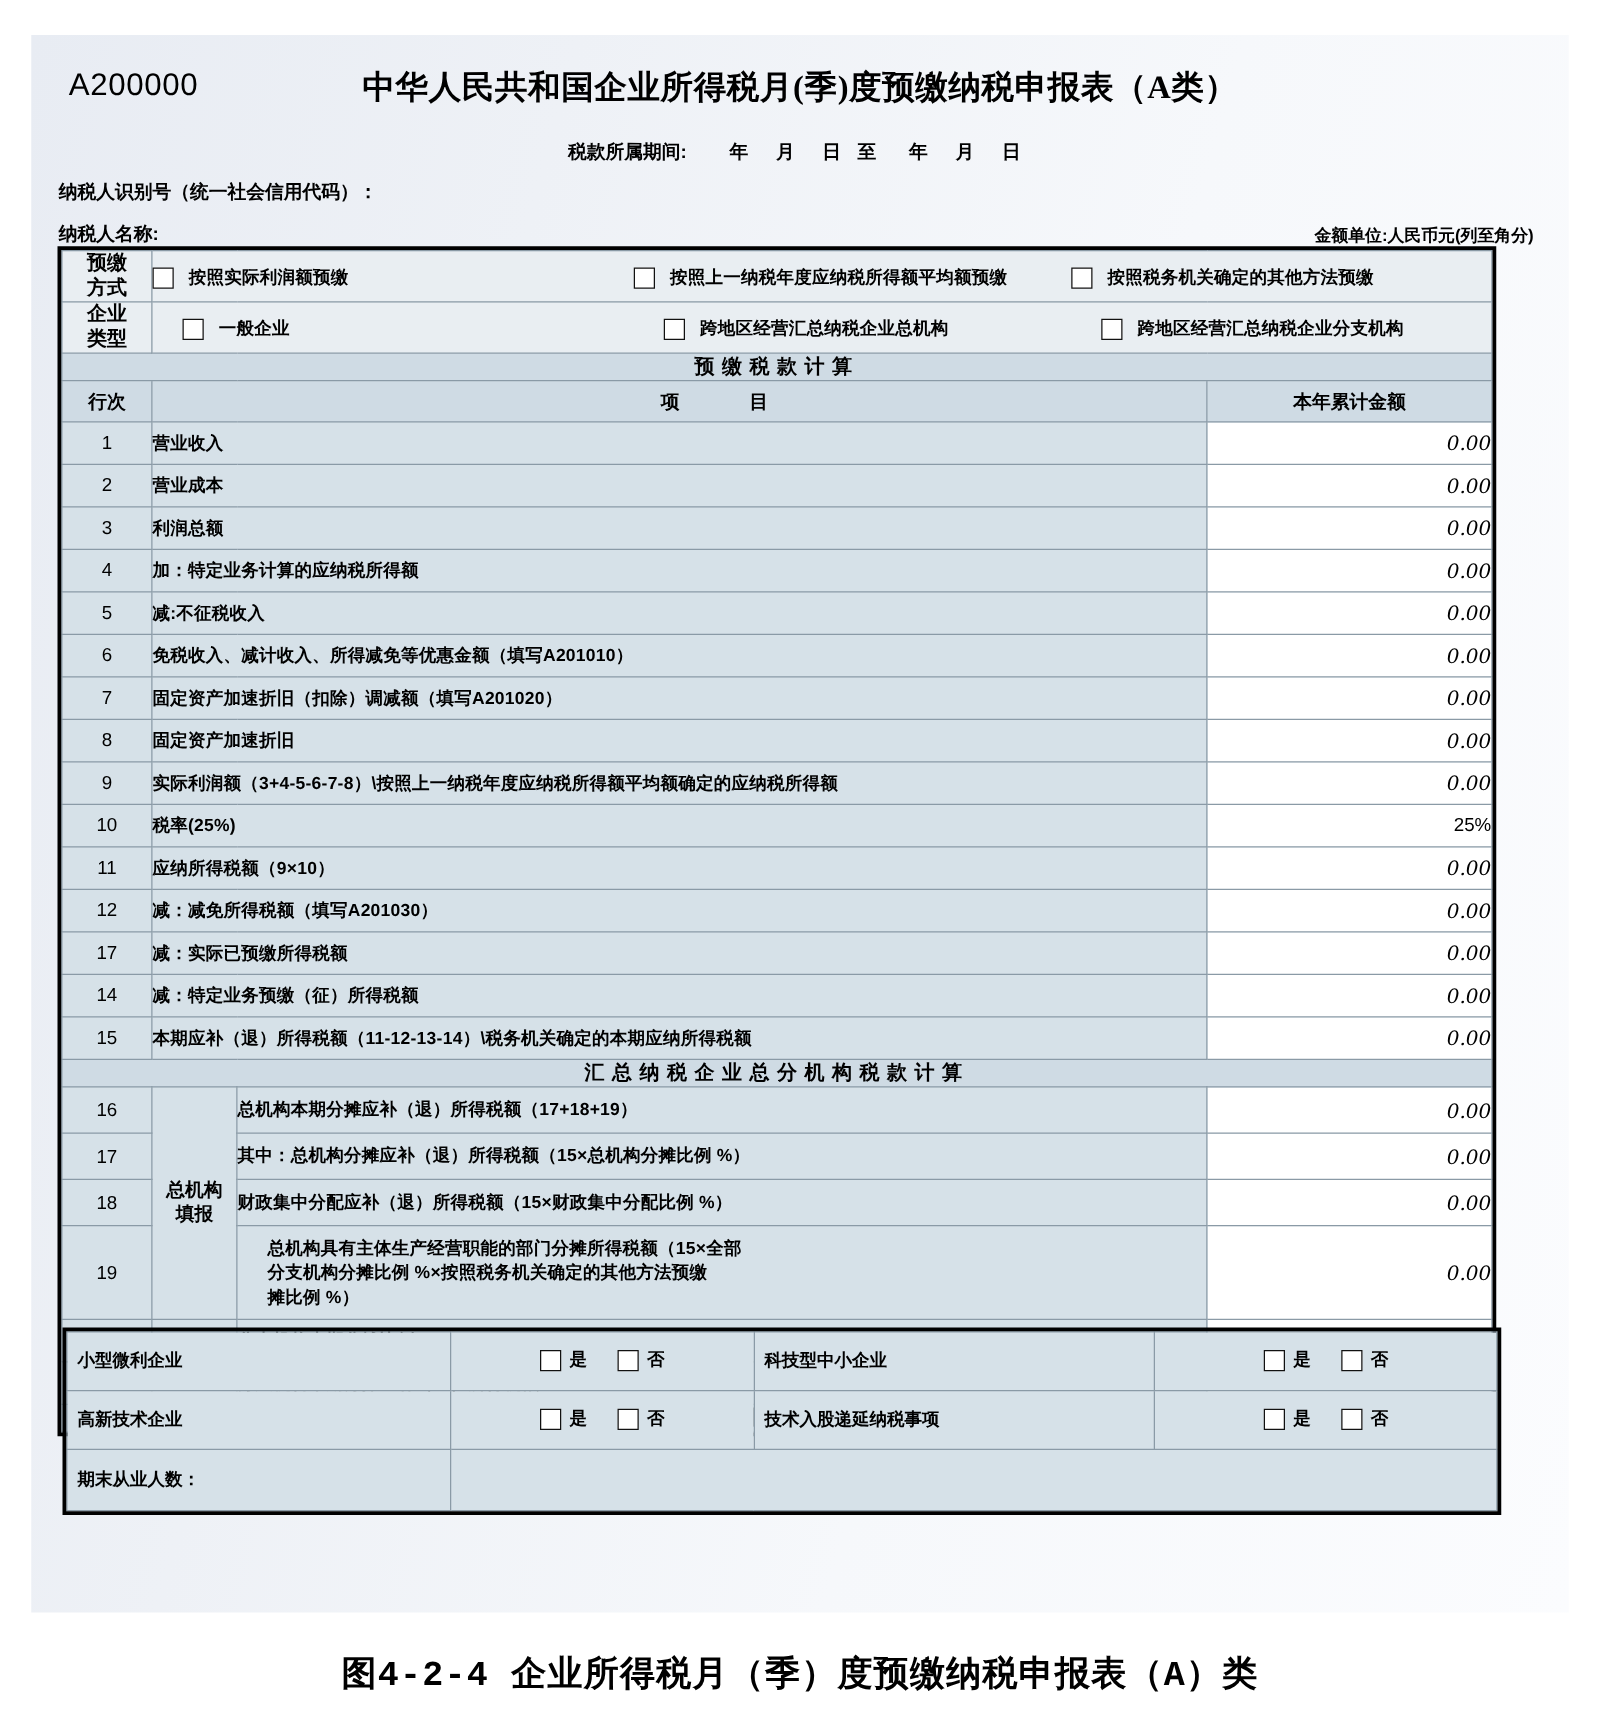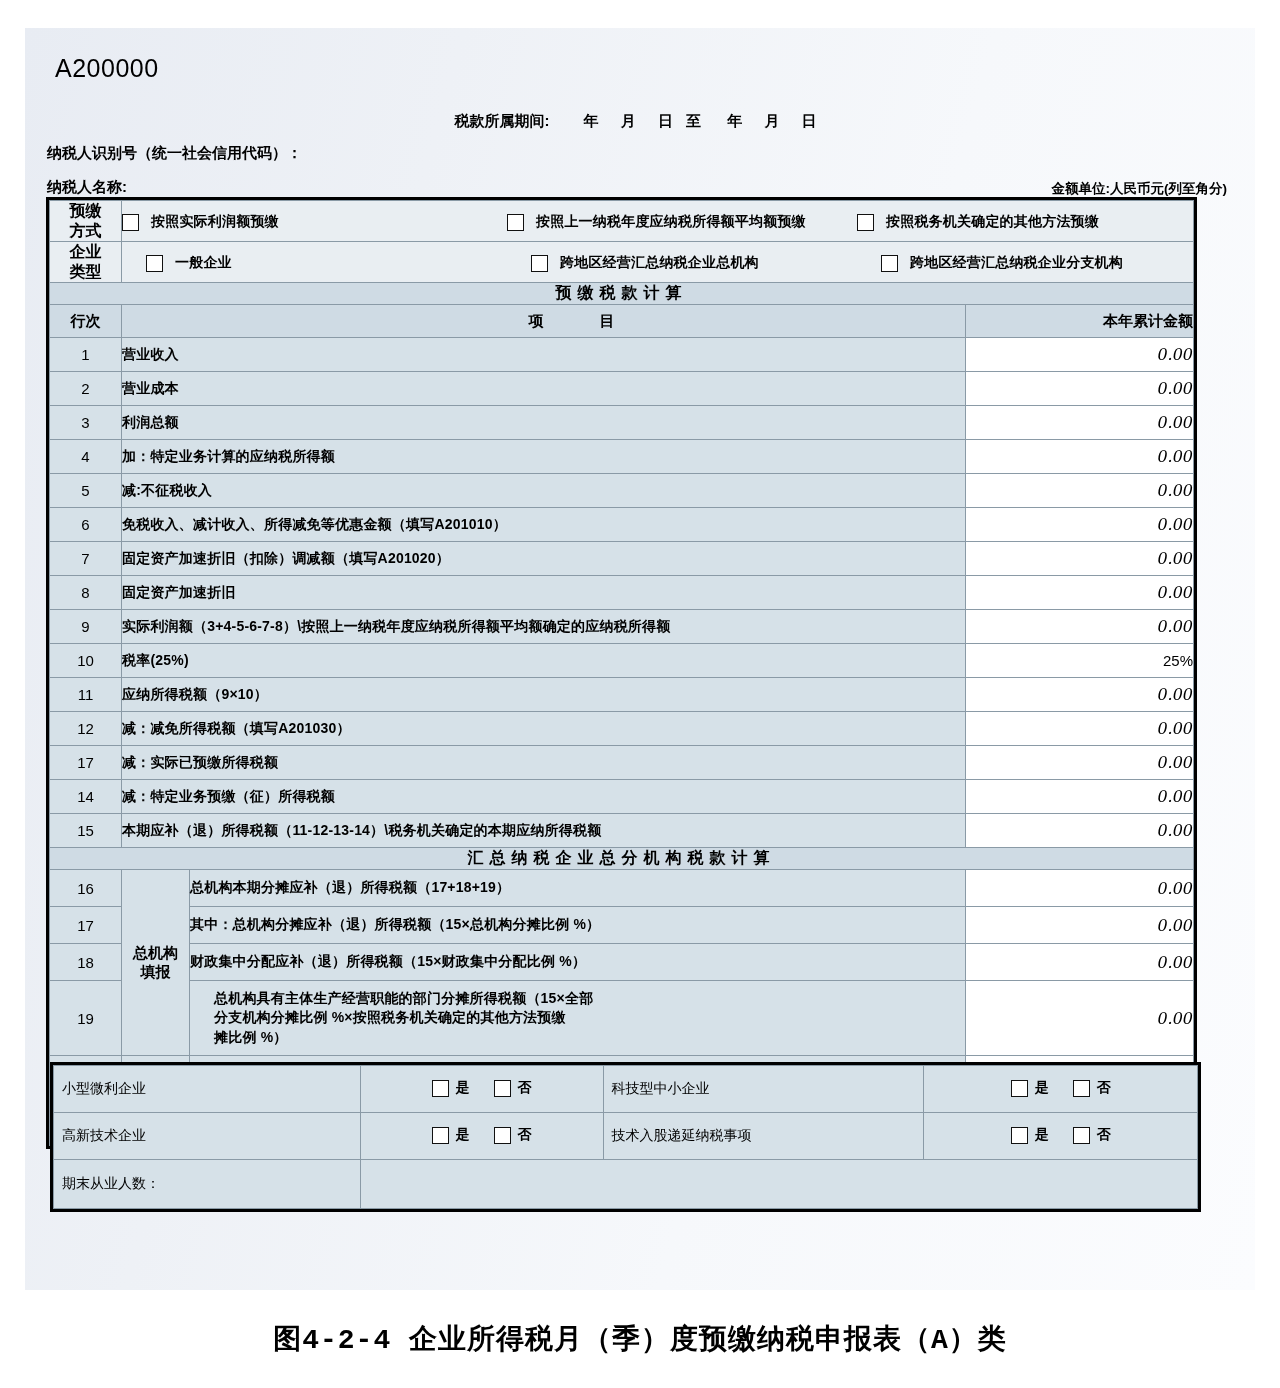--- a/index.html
+++ b/index.html
@@ -157,21 +157,21 @@
   .col-rowno { width: 72px; text-align: center; font-size: 15px; }
   .col-group { width: 68px; text-align: center; font-weight: bold; font-size: 15px; line-height:1.25; }
 
   .th-item {
     text-align: center;
     font-weight: bold;
     font-size: 15px;
   }
   .th-item .sp { letter-spacing: 56px; padding-left: 56px;}
   .th-amount {
-    text-align: right;
+    text-align: center;
     font-weight: bold;
     font-size: 15px;
   }
 
   .item-text {
     padding: 6px 6px 6px 10px;
     font-size: 14px;
     font-weight: bold;
     line-height: 1.4;
     letter-spacing: 0.2px;
@@ -191,21 +191,21 @@
     font-family: "Liberation Sans", sans-serif;
     font-size: 15px;
   }
 
   .trow td { height: 33px; }
 
   
   .att-label {
     padding: 6px 4px 6px 8px;
     font-size: 14px;
-    font-weight: normal;
+    font-weight: bold;
     width: 280px;
   }
   .att-yn {
     text-align: center;
     font-size: 14px;
     font-weight: bold;
     width: 220px;
   }
   .yn-inner {
     display: inline-flex;
@@ -229,20 +229,21 @@
     letter-spacing: 1px;
   }
 </style>
 </head>
 <body>
 
 <div id="sheet">
 
   <div class="titlebar">
     <div class="form-code">A200000</div>
+    <div class="main-title">中华人民共和国企业所得税月(季)度预缴纳税申报表（A类）</div>
   </div>
 
   <div class="period-line">
     <span>税款所属期间:</span>
     <span class="spaced">年  月  日</span>
     <span>至</span>
     <span class="spaced2">年  月  日</span>
   </div>
 
   <div class="tp-id">纳税人识别号（统一社会信用代码）：</div>

